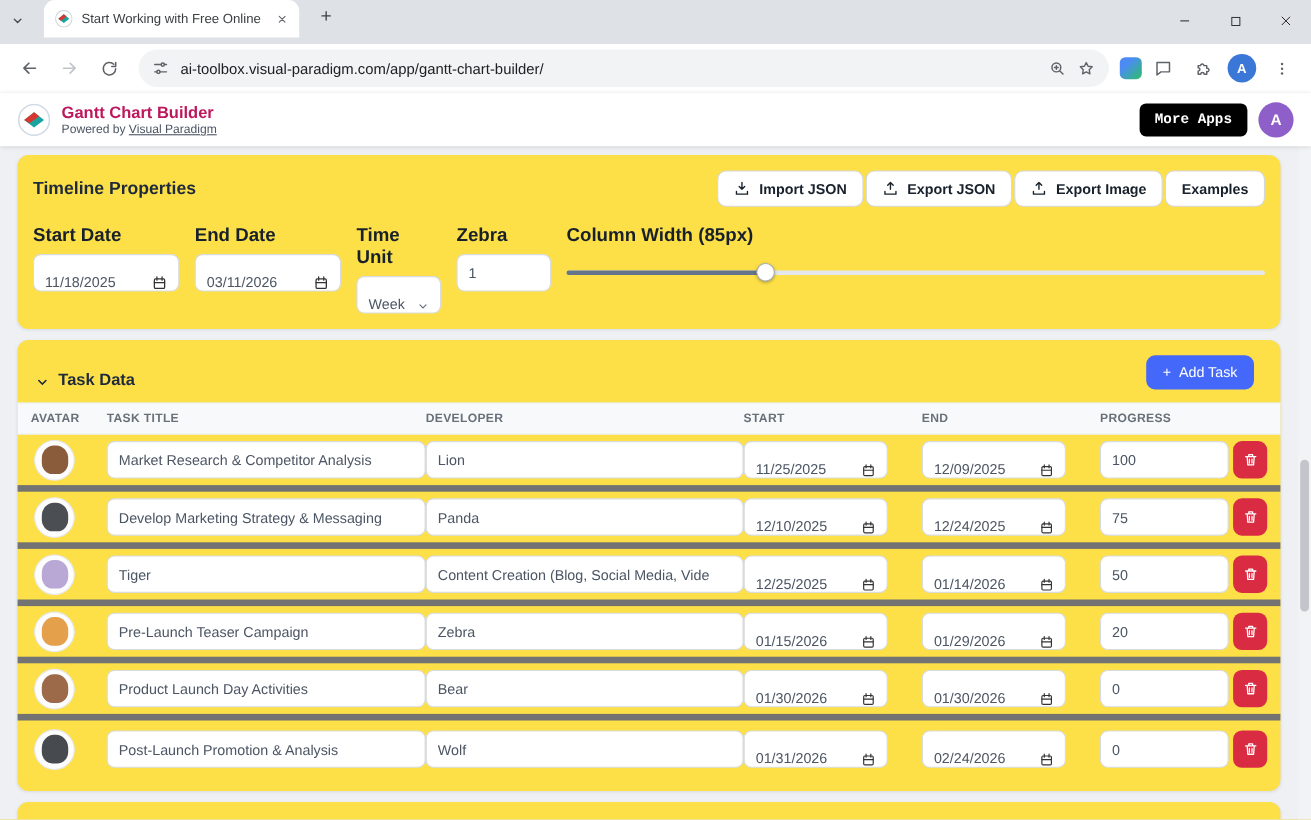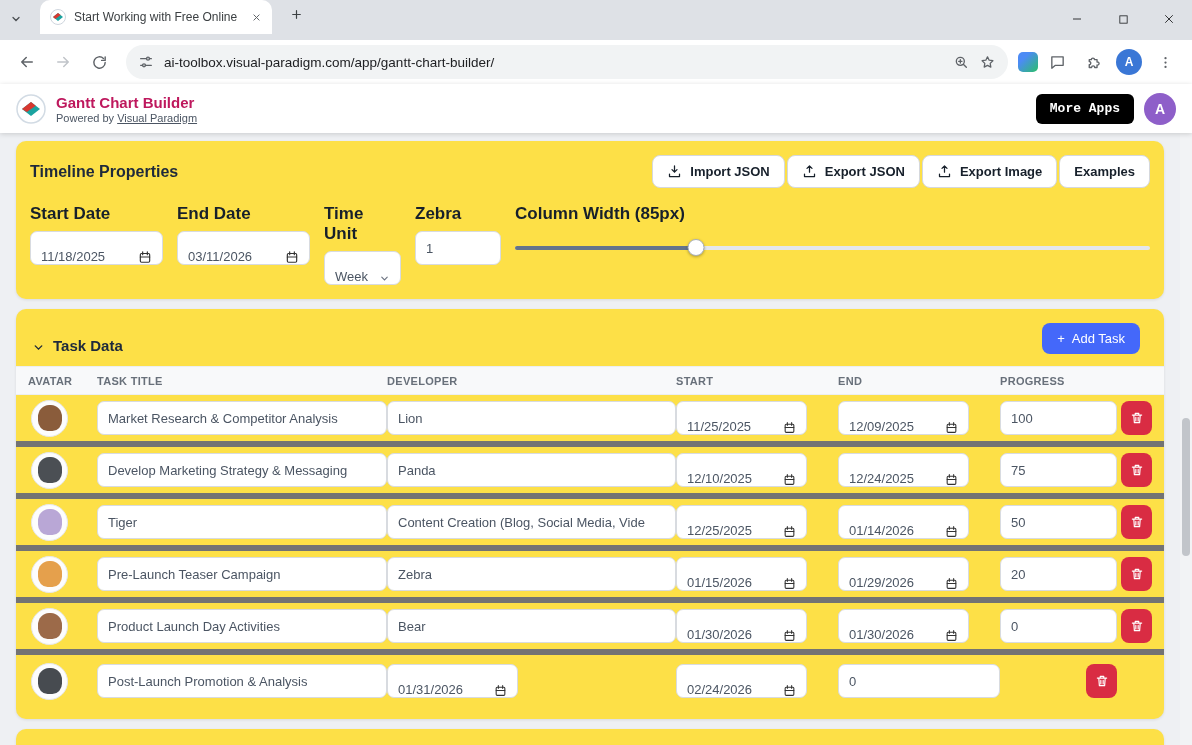--- a/index.html
+++ b/index.html
@@ -523,20 +523,21 @@
         </div>
     </div>
 
     <div class="grid trow">
       <div>
           <div class="avatar">
             <div class="blob" style="background: rgb(71, 75, 80);"></div>
           </div>
         </div>
       <div><input class="input full" value="Post-Launch Promotion &amp; Analysis" style=""></div>
+      <div><input class="input full" value="Wolf" style=""></div>
       <div>
           <div class="input w131">
             <span class="val">01/31/2026</span>
             <span class="cal-icon">
               <svg width="13" height="13" viewBox="0 0 24 24" fill="none" stroke="currentColor" stroke-width="2" stroke-linecap="round">
                 <rect x="4" y="6" width="16" height="15" rx="2"></rect>
                 <path d="M8 3v5M16 3v5M4 12h16"></path>
               </svg>
             </span>
           </div>

